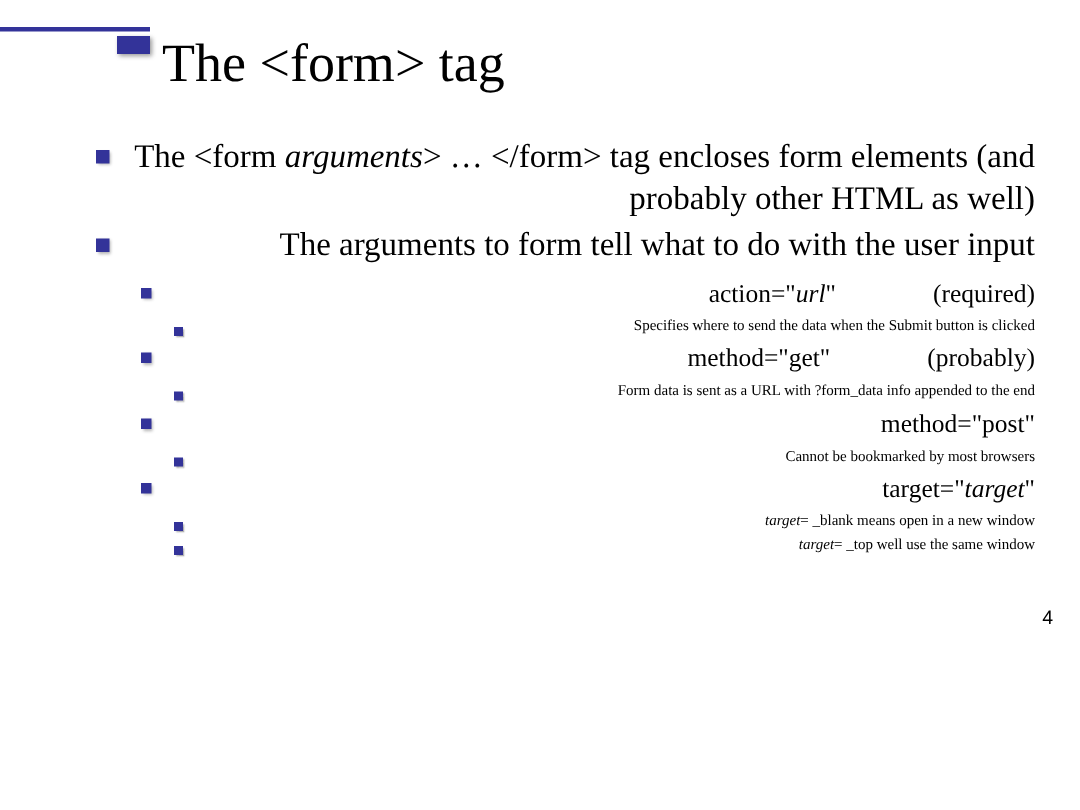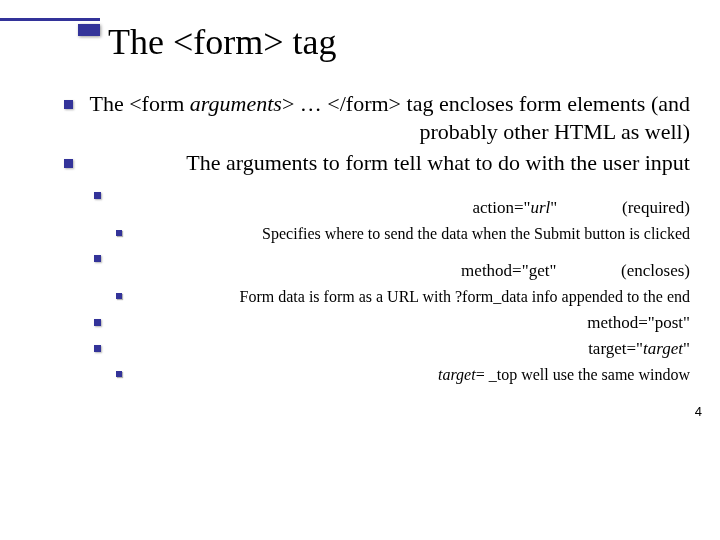--- a/index.html
+++ b/index.html
@@ -70,34 +70,34 @@
     content: "";
     position: absolute;
     left: 6px;
     top: 7px;
     width: 7px;
     height: 7px;
     background: #333399;
     box-shadow: 1px 1px 2px rgba(0,0,0,0.3);
   }
   .lvl3 { margin-top: 4px; margin-bottom: 4px; }
-  .lvl3 > li { padding-left: 20px; margin-bottom: 2px; font-size: 16px; line-height: 1.35; font-family: Arial, sans-serif; }
+  .lvl3 > li { padding-left: 20px; margin-bottom: 2px; font-size: 10px; line-height: 1.35; font-family: Arial, sans-serif; }
   .lvl3 > li::before {
     content: "";
     position: absolute;
     left: 4px;
     top: 7px;
     width: 6px;
     height: 6px;
     background: #333399;
     box-shadow: 1px 1px 1px rgba(0,0,0,0.3);
   }
   .code { font-family: "Comic Sans MS", "Segoe Script", cursive; }
   .ital { font-style: italic; }
-  .serif { font-family: "Times New Roman", Times, serif; margin-top: 12px; }
+  .serif { font-family: "Times New Roman", Times, serif; }
   .note-right { display: inline-block; margin-left: 60px; }
   .page-number {
     position: absolute;
     right: 18px;
     bottom: 10px;
     font-family: Arial, sans-serif;
     font-size: 13px;
     color: #000;
   }
 </style>
@@ -127,35 +127,41 @@
             <span class="code">action="</span><span class="code ital">url</span><span class="code">"</span>
             <span class="note-right serif">(required)</span>
             <ul class="lvl3">
               <li>
                 <span class="serif">Specifies where to send the data when the  </span><span class="code">Submit</span><span class="serif"> button is clicked</span>
               </li>
             </ul>
           </li>
           <li>
             <span class="code">method="get"</span>
-            <span class="note-right serif">(encloses)</span>
+            <span class="note-right serif">(probably)</span>
             <ul class="lvl3">
               <li>
-                <span class="serif">Form data is form as a URL with </span><span class="code">?form_data</span><span class="serif"> info appended to the end</span>
+                <span class="serif">Form data is sent as a URL with </span><span class="code">?form_data</span><span class="serif"> info appended to the end</span>
               </li>
             </ul>
           </li>
           <li>
             <span class="code">method="post"</span>
             <ul class="lvl3">
+              <li>
+                <span class="serif">Cannot be bookmarked by most browsers</span>
+              </li>
             </ul>
           </li>
           <li>
             <span class="code">target="</span><span class="code ital">target</span><span class="code">"</span>
             <ul class="lvl3">
+              <li>
+                <span class="serif ital">target</span><span class="serif">= </span><span class="code">_blank</span><span class="serif"> means open in a new window</span>
+              </li>
               <li>
                 <span class="serif ital">target</span><span class="serif">= </span><span class="code">_top</span><span class="serif"> well use the same window</span>
               </li>
             </ul>
           </li>
         </ul>
       </li>
     </ul>
   </div>
 

